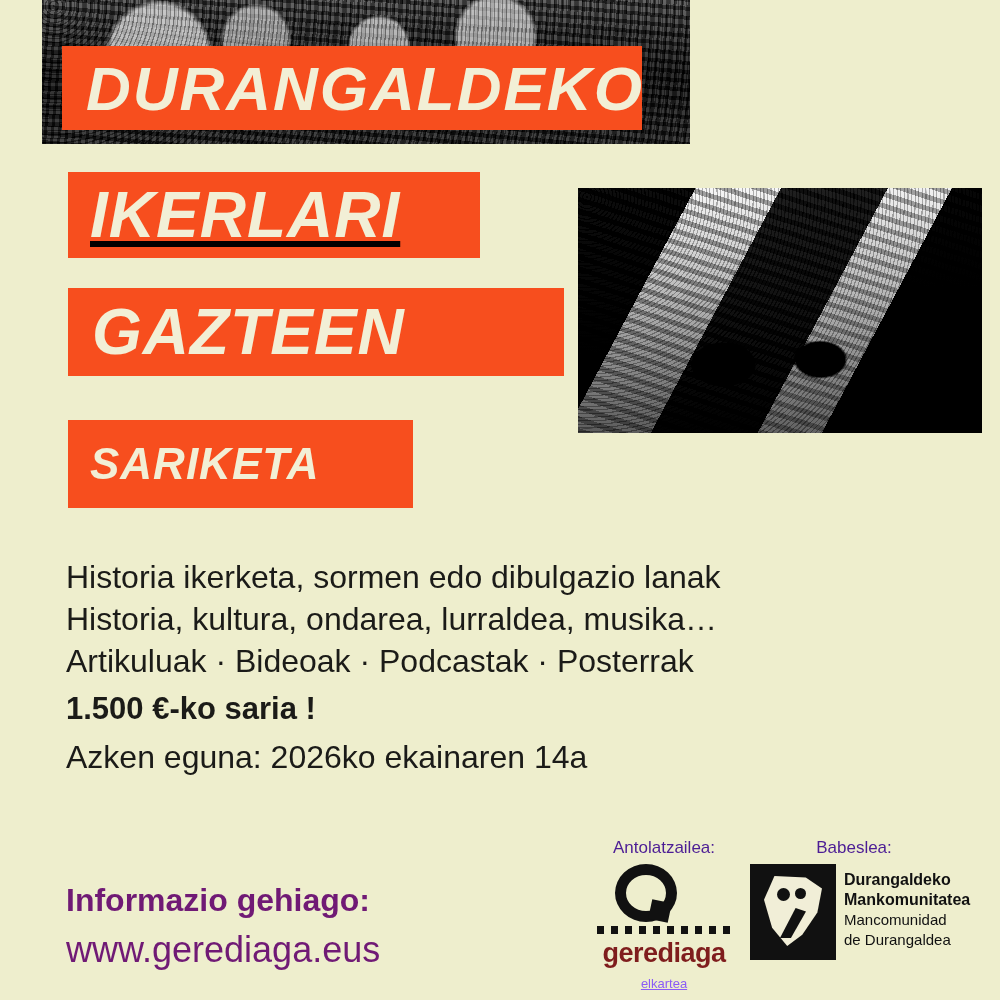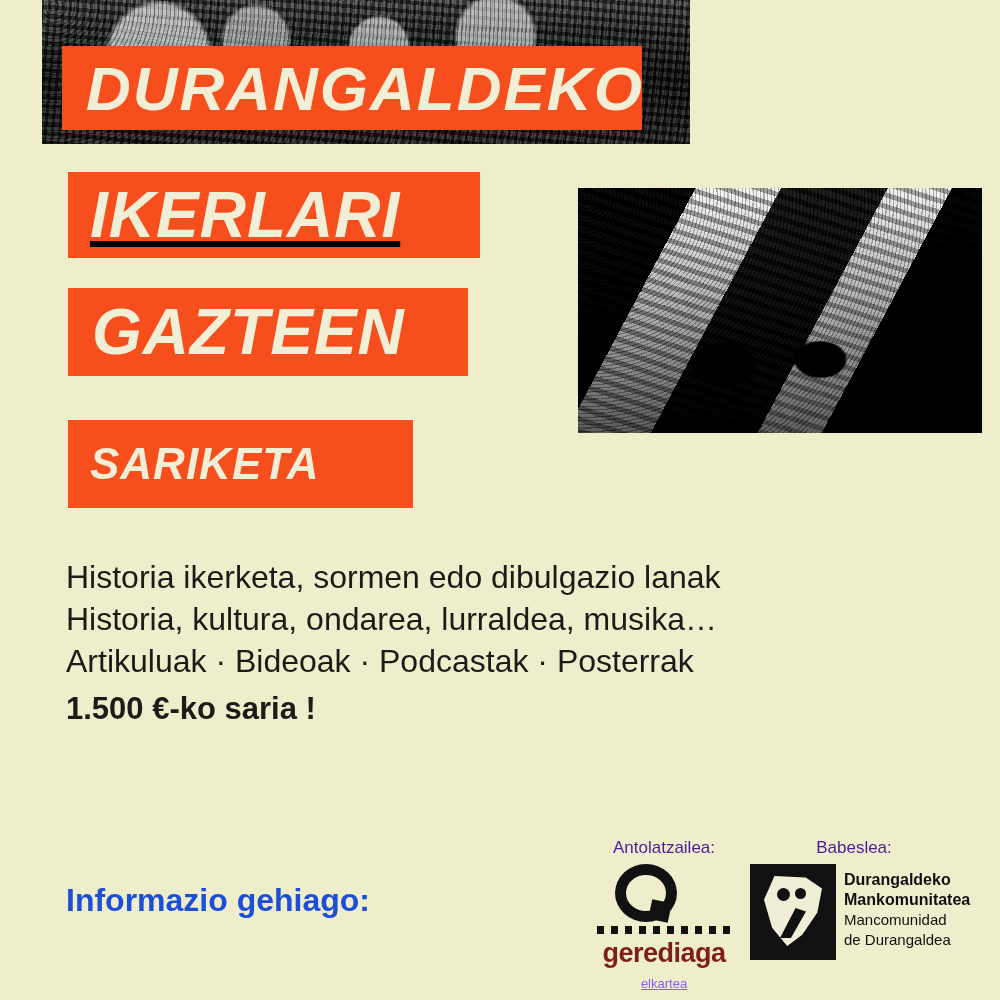--- a/index.html
+++ b/index.html
@@ -89,21 +89,21 @@
     color: #f2efd6;
     font-weight: bold;
     font-style: italic;
     letter-spacing: 1px;
     white-space: nowrap;
   }
   .bar-1 { left: 62px;  top: 46px;  width: 580px; height: 84px; }
   .bar-1 span { font-size: 62px; padding-left: 24px; letter-spacing: 2px; }
   .bar-2 { left: 68px;  top: 172px; width: 412px; height: 86px; text-decoration: underline; }
   .bar-2 span { font-size: 64px; padding-left: 22px; }
-  .bar-3 { left: 68px;  top: 288px; width: 400px; height: 88px; }
+  .bar-3 { left: 68px;  top: 288px; width: 496px; height: 88px; }
   .bar-3 span { font-size: 64px; padding-left: 24px; }
   .bar-4 { left: 68px;  top: 420px; width: 345px; height: 88px; }
   .bar-4 span { font-size: 44px; padding-left: 22px; }
 
   
   .body-copy {
     position: absolute;
     left: 66px;
     top: 556px;
     width: 820px;
@@ -119,21 +119,21 @@
     font-size: 31px;
     margin-top: 6px;
   }
   .body-copy .line.last { margin-top: 6px; }
 
   
   .info {
     position: absolute;
     left: 66px;
     top: 880px;
-    color: #1d4ed8;
+    color: #701a75;
   }
   .info .info-title {
     font-size: 32px;
     font-weight: bold;
     line-height: 40px;
   }
   .info .info-url {
     font-size: 36px;
     line-height: 48px;
     margin-top: 6px;
@@ -288,24 +288,26 @@
     <div class="bar bar-4">
       <span>SARIKETA</span>
     </div>
   </div>
 
   <div class="body-copy">
     <div class="line">Historia ikerketa, sormen edo dibulgazio lanak</div>
     <div class="line">Historia, kultura, ondarea, lurraldea, musika…</div>
     <div class="line">Artikuluak · Bideoak · Podcastak · Posterrak</div>
     <div class="line strong">1.500 €-ko saria !</div>
+    <div class="line last">Azken eguna: 2026ko ekainaren 14a</div>
   </div>
 
   <div class="info">
     <div class="info-title">Informazio gehiago:</div>
+    <div class="info-url">www.gerediaga.eus</div>
   </div>
 
   <div class="logos">
 
     <div class="logo-block org">
       <span class="cap">Antolatzailea:</span>
       <div class="gmark">
         <div class="q"></div>
         <div class="dots"></div>
         <div class="gname">gerediaga</div>

